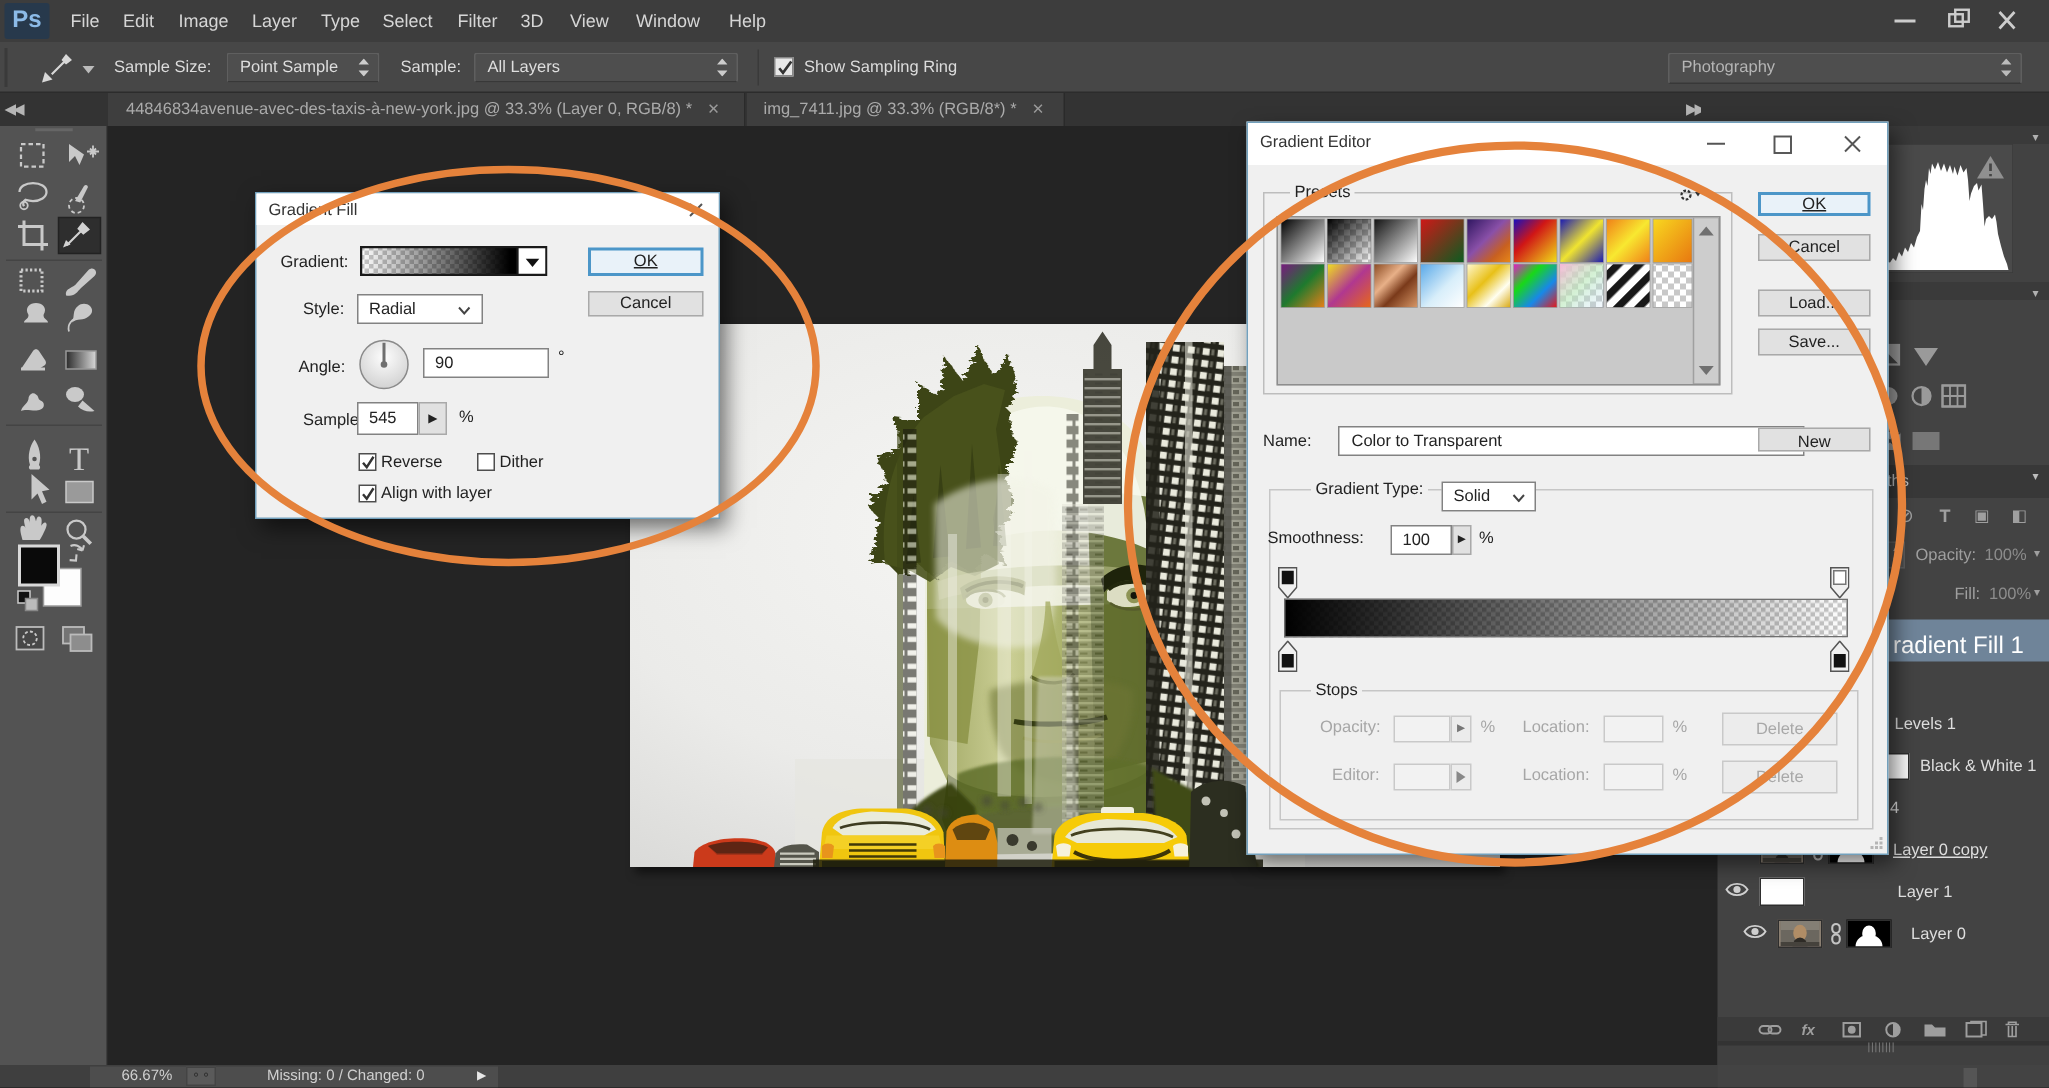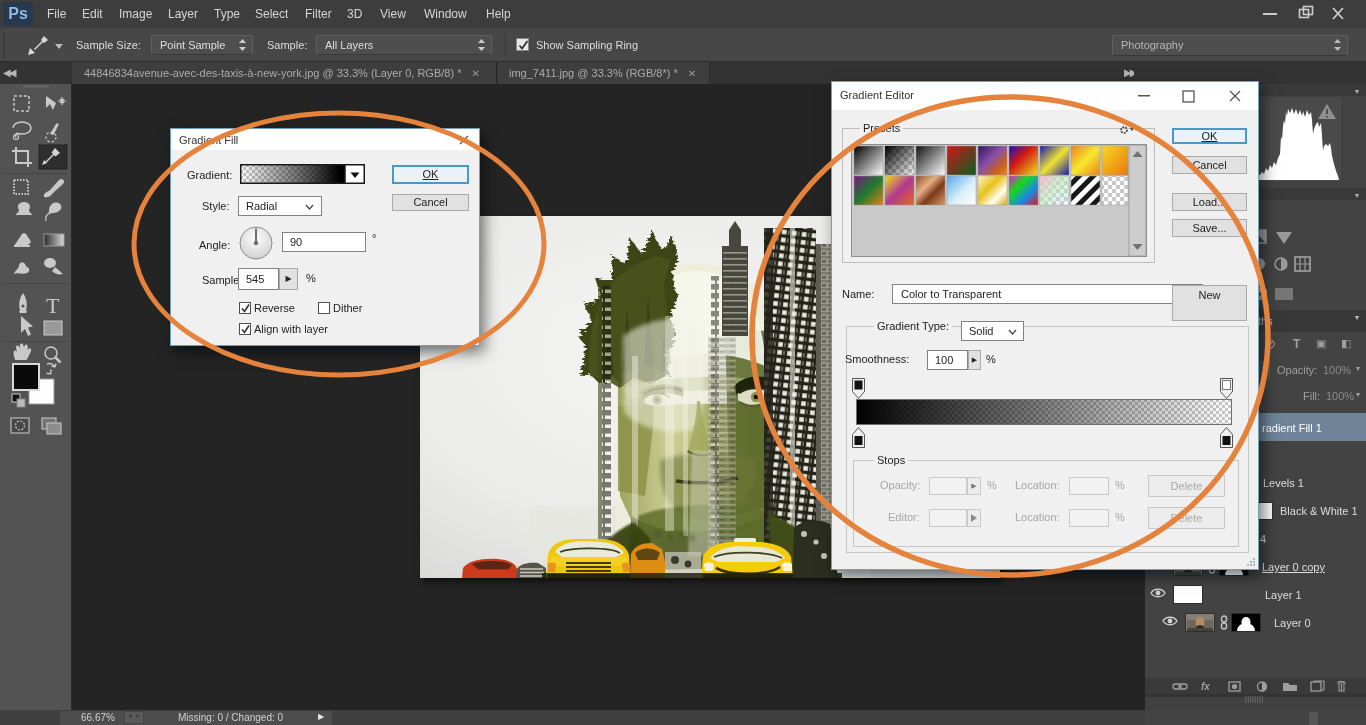--- a/index.html
+++ b/index.html
@@ -420,21 +420,21 @@
       <span style="position:absolute;left:132px;top:6px;font-size:11px">Opacity:</span>
       <span style="position:absolute;left:178px;top:6px;font-size:11px;color:#8c8c8c">100%</span>
       <span style="position:absolute;left:211px;top:6px;font-size:8px">▾</span>
     </div>
     <div class="abs" style="left:0;top:300px;width:221px;height:26px;background:#434343;color:#9f9f9f">
       <span style="position:absolute;left:158px;top:6px;font-size:11px">Fill:</span>
       <span style="position:absolute;left:181px;top:6px;font-size:11px;color:#8c8c8c">100%</span>
       <span style="position:absolute;left:211px;top:6px;font-size:8px">▾</span>
     </div>
     <div class="abs" style="left:0;top:329px;width:221px;height:28px;background:#6f8499;color:#fff">
-      <span style="position:absolute;left:117px;top:9px;font-size:11px">radient Fill 1</span>
+      <span style="position:absolute;left:117px;top:9px;font-size:16px">radient Fill 1</span>
     </div>
     <div class="abs" style="left:0;top:385px;width:221px;height:28px;color:#dedede">
       <span style="position:absolute;left:118px;top:8px;font-size:11px">Levels 1</span>
     </div>
     <div class="abs" style="left:0;top:413px;width:221px;height:28px;color:#dedede">
       <div class="abs" style="left:106px;top:5px;width:22px;height:18px;background:#fbfbfb;border:1px solid #2e2e2e"></div>
       <span style="position:absolute;left:135px;top:8px;font-size:11px">Black &amp; White 1</span>
     </div>
     <div class="abs" style="left:0;top:441px;width:221px;height:28px;color:#dedede">
       <span style="position:absolute;left:115px;top:8px;font-size:11px">4</span>
@@ -733,21 +733,21 @@
         <path d="M285.5 6 l5 6 h-10 z" fill="#707070"></path>
         <path d="M285.5 105 l-5 -6 h10 z" fill="#707070"></path>
       </svg>
     </div>
     <div class="btn def" style="left:340px;top:46px;width:75px;height:16px;line-height:12px">OK</div>
     <div class="btn" style="left:340px;top:74px;width:75px;height:18px;line-height:16px">Cancel</div>
     <div class="btn" style="left:340px;top:111px;width:75px;height:18px;line-height:16px">Load...</div>
     <div class="btn" style="left:340px;top:137px;width:75px;height:18px;line-height:16px">Save...</div>
     <div class="abs" style="left:10px;top:206px">Name:</div>
     <div class="field" style="left:60px;top:202px;width:311px;height:20px;line-height:18px;padding-left:8px">Color to Transparent</div>
-    <div class="btn" style="left:340px;top:203px;width:75px;height:36px;line-height:18px">New</div>
+    <div class="btn" style="left:340px;top:203px;width:75px;height:16px;line-height:18px">New</div>
     <div class="grp" style="left:14px;top:244px;width:403px;height:227px;border-color:#c6c6c6"></div>
     <div class="grplabel" style="left:42px;top:238px">Gradient Type:</div>
     <div class="field" style="left:129px;top:239px;width:63px;height:20px;line-height:18px;padding-left:7px">Solid
       <svg style="position:absolute;right:6px;top:7px" width="9" height="6">
           <path d="M1 1 L4.5 5 L8 1" stroke="#444" stroke-width="1.3" fill="none"></path>
         </svg>
     </div>
     <div class="abs" style="left:13px;top:271px">Smoothness:</div>
     <div class="field" style="left:95px;top:268px;width:41px;height:20px;line-height:18px;padding-left:7px">100</div>
     <div class="btn" style="left:136px;top:268px;width:13px;height:20px;line-height:18px;font-size:7px">▶</div>

